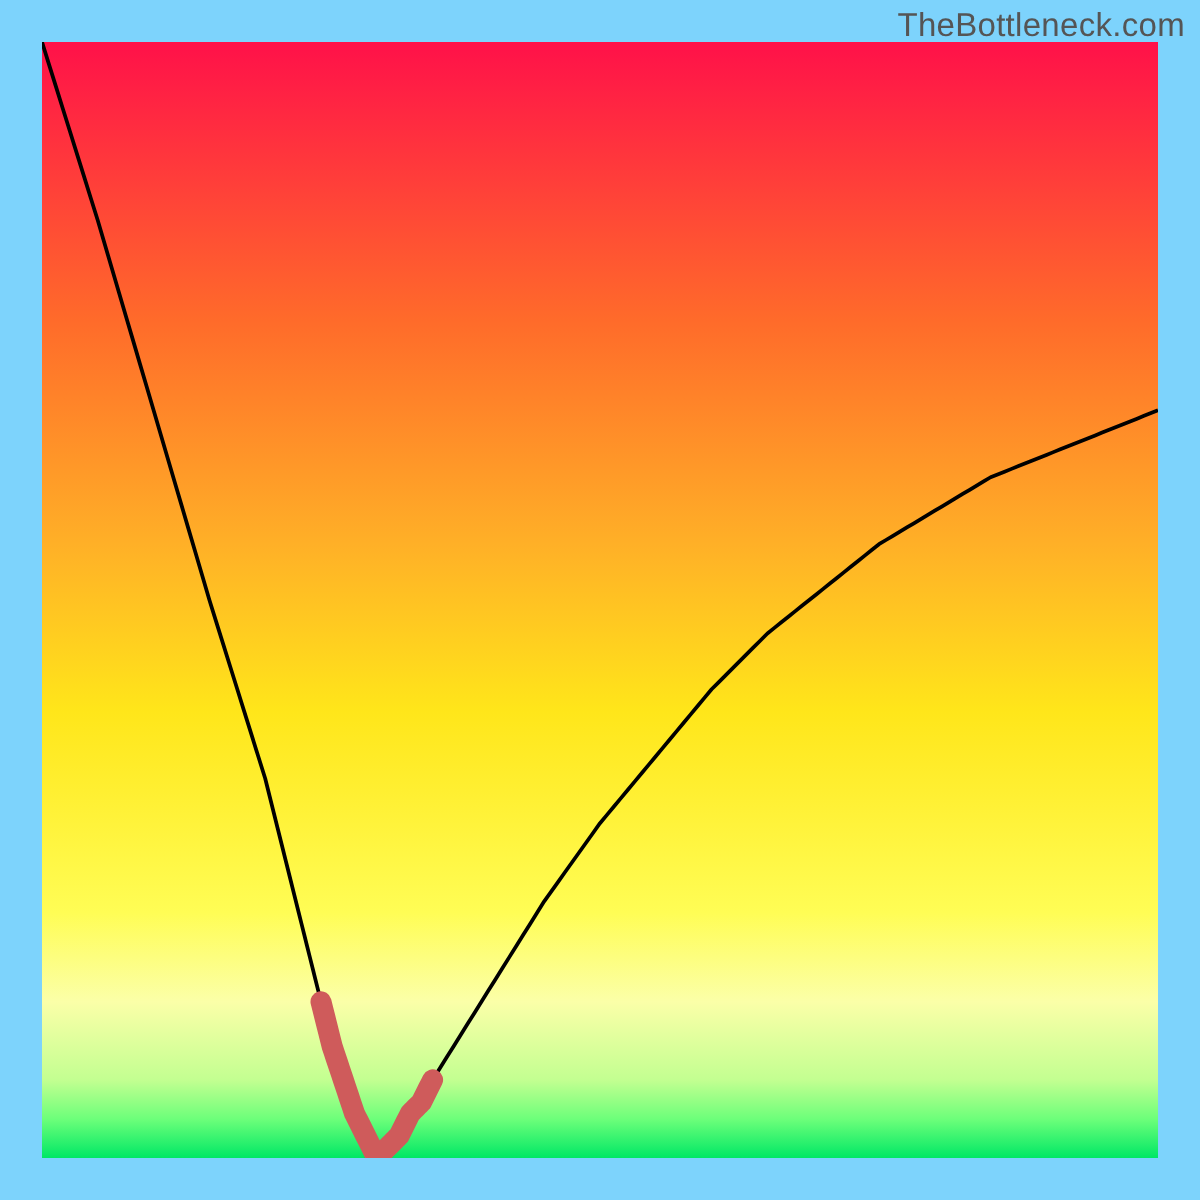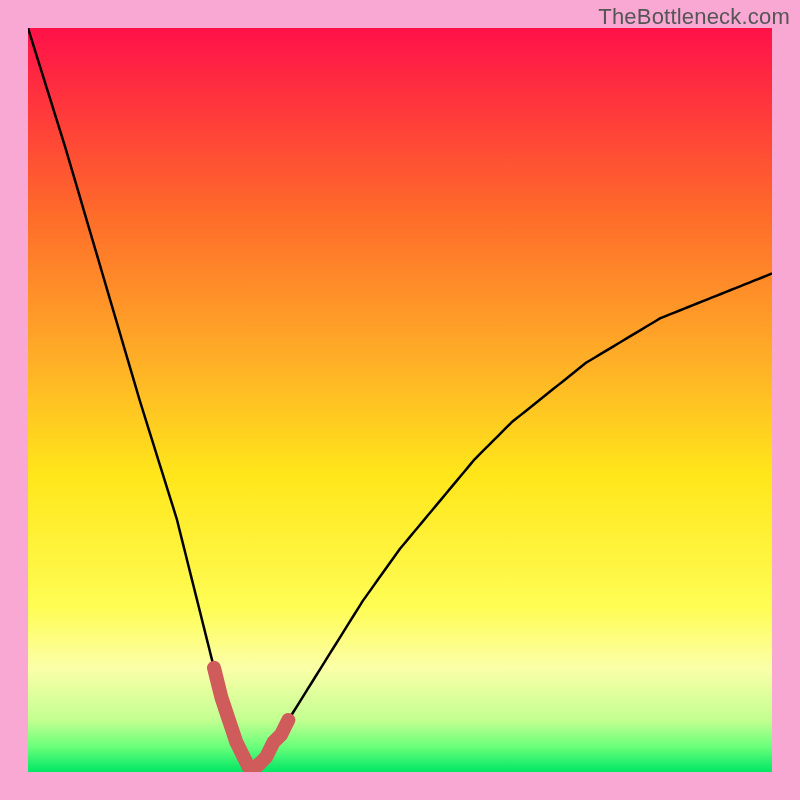--- a/index.html
+++ b/index.html
@@ -8,21 +8,21 @@
     width: 800px;
     height: 800px;
     background: #000;
     overflow: hidden;
     font-family: Arial, Helvetica, sans-serif;
   }
   .outer {
     position: relative;
     width: 800px;
     height: 800px;
-    background: #f9a8d4;
+    background: #7dd3fc;
   }
   .watermark {
     position: absolute;
     top: 4px;
     right: 10px;
     color: #555;
     font-size: 22px;
     font-weight: 400;
     letter-spacing: 0.2px;
     z-index: 20;

